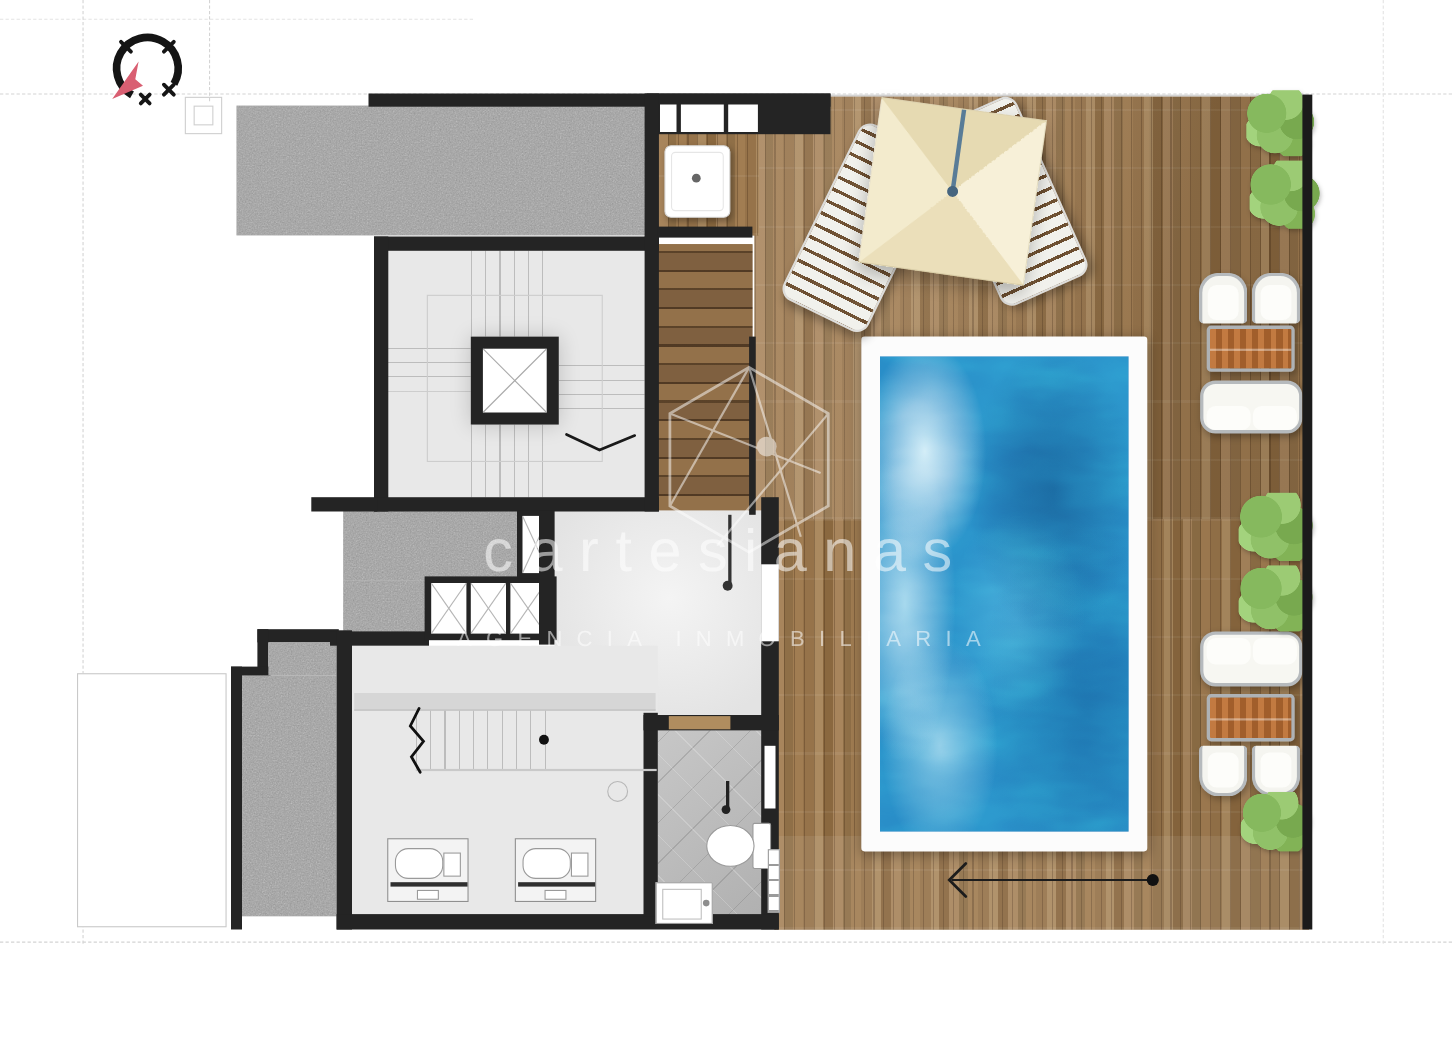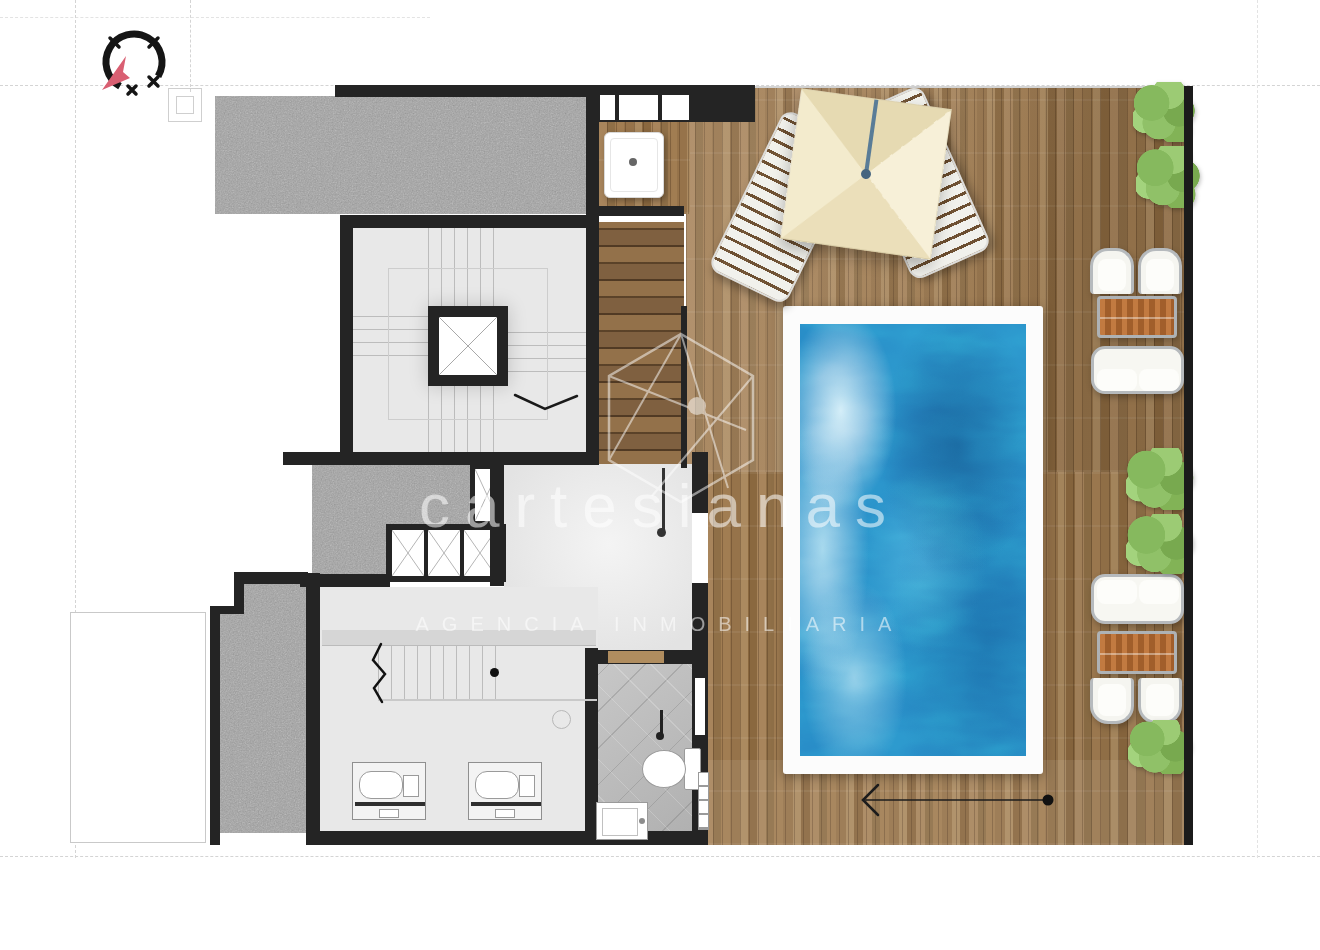--- a/index.html
+++ b/index.html
@@ -74,21 +74,21 @@
       radial-gradient(circle at 42% 68%, #90c168 0 30%, rgba(0,0,0,0) 31%),
       radial-gradient(circle at 68% 78%, #82b356 0 24%, rgba(0,0,0,0) 25%),
       radial-gradient(circle at 20% 62%, #a3d37d 0 22%, rgba(0,0,0,0) 23%);
     filter:drop-shadow(1px 2px 2px rgba(0,0,0,.25));
   }
   
   .fix{background:#ffffff;border:1px solid #9a9a9a;box-sizing:border-box;}
   .vanity{background:#f3f3f3;border:1px solid #8f8f8f;box-sizing:border-box;}
   .bar{background:#2f2f2f;}
   
-  .wm-brand{color:rgba(255,255,255,.55);font-size:62px;font-weight:400;letter-spacing:15px;text-align:center;white-space:nowrap;}
+  .wm-brand{color:rgba(255,255,255,.55);font-size:54px;font-weight:400;letter-spacing:15px;text-align:center;white-space:nowrap;}
   .wm-sub{color:rgba(255,255,255,.55);font-size:20px;font-weight:400;letter-spacing:13px;text-align:center;white-space:nowrap;}
 </style>
 </head>
 <body>
 
 <div class="plan">
 
   <svg width="0" height="0" style="position:absolute" aria-hidden="true">
     <defs>
       <filter id="gravelNoise" x="0" y="0" width="100%" height="100%">
@@ -312,21 +312,21 @@
 
   <svg class="abs" style="left:600px;top:328px;opacity:.5;z-index:60;" width="162" height="180">
     <polygon points="81,6 153,48 153,132 81,174 9,132 9,48" fill="none" stroke="#ffffff" stroke-width="2.5"></polygon>
     <line x1="81" y1="6" x2="9" y2="132" stroke="#ffffff" stroke-width="2"></line>
     <line x1="81" y1="6" x2="128" y2="160" stroke="#ffffff" stroke-width="2"></line>
     <line x1="9" y1="48" x2="146" y2="102" stroke="#ffffff" stroke-width="2"></line>
     <line x1="153" y1="48" x2="52" y2="168" stroke="#ffffff" stroke-width="2"></line>
     <circle cx="97" cy="78" r="9" fill="#ffffff"></circle>
   </svg>
   <div class="abs wm-brand" style="left:310px;top:470px;width:700px;z-index:60;">cartesianas</div>
-  <div class="abs wm-sub" style="left:310px;top:570px;width:700px;z-index:60;margin-top:43px;">AGENCIA INMOBILIARIA</div>
+  <div class="abs wm-sub" style="left:310px;top:570px;width:700px;z-index:60;">AGENCIA INMOBILIARIA</div>
 
   <svg class="abs" style="left:92px;top:20px;z-index:70;" width="84" height="84">
     <g transform="rotate(120 42 42)">
       <circle cx="42" cy="42" r="28" fill="none" stroke="#151515" stroke-width="7" stroke-dasharray="132 44"></circle>
     </g>
     <g stroke="#151515" stroke-width="3.5" stroke-linecap="round">
       <path d="M18,18 l9,9 M27,18 l-9,9"></path>
       <path d="M57,18 l9,9 M66,18 l-9,9"></path>
       <path d="M57,57 l9,9 M66,57 l-9,9"></path>
       <path d="M36,66 l8,8 M44,66 l-8,8"></path>

